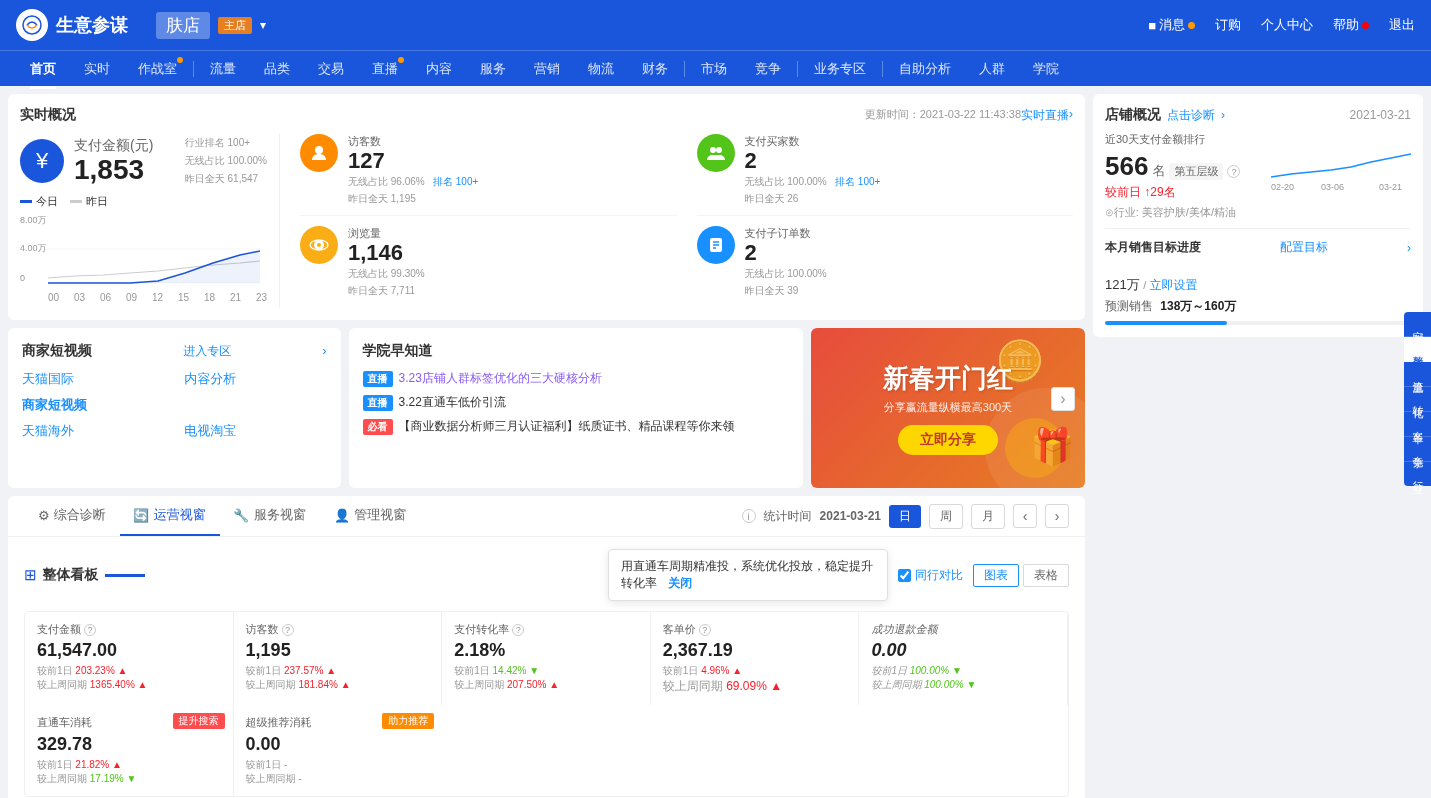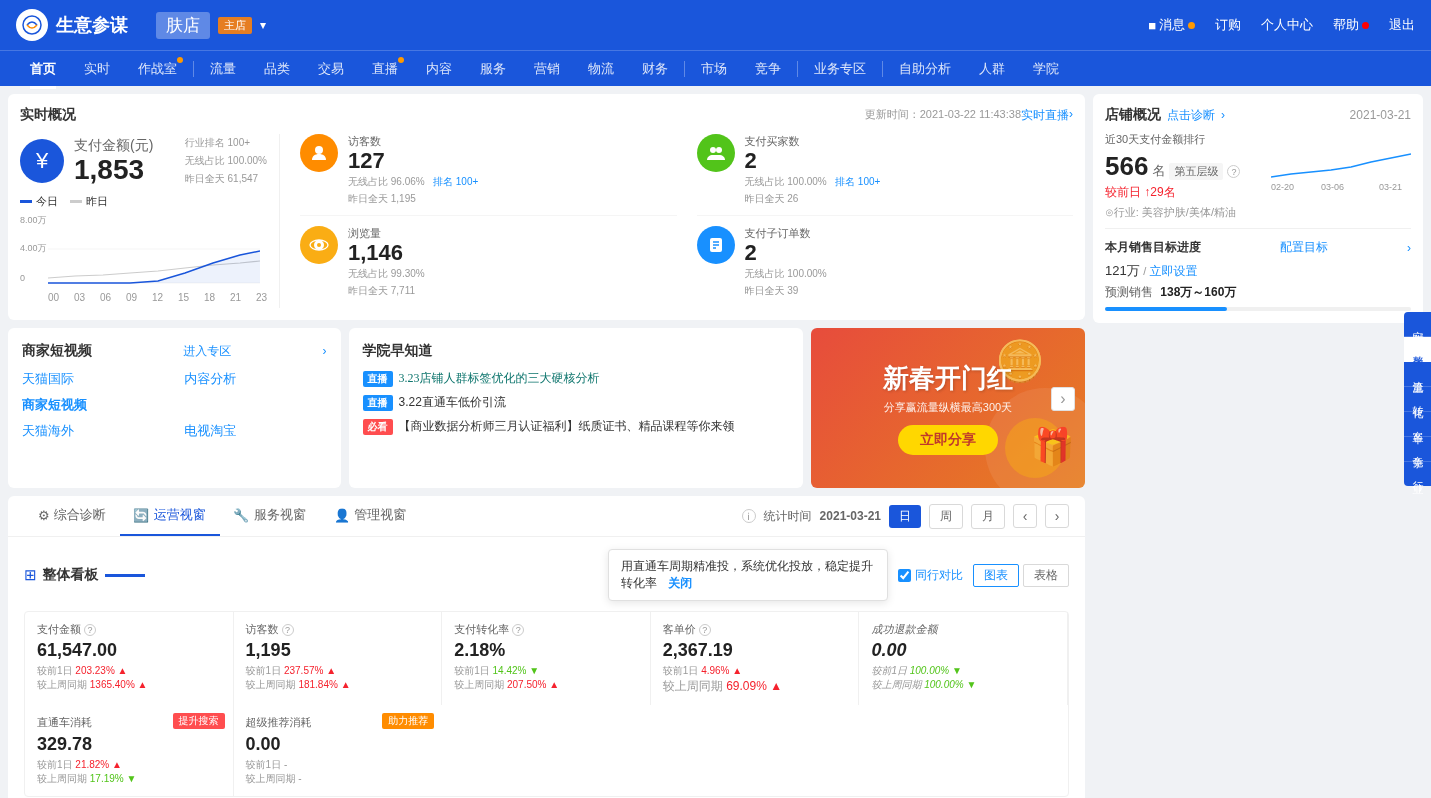--- a/index.html
+++ b/index.html
@@ -247,21 +247,21 @@
           <span style="color:#1890ff;font-size:13px;cursor:pointer;">天猫海外</span>
           <span style="color:#1890ff;font-size:13px;cursor:pointer;">电视淘宝</span>
         </div>
       </div>
 
       <div class="card" style="flex:1.4;">
         <div style="font-size:14px;font-weight:bold;margin-bottom:10px;">学院早知道</div>
         <div style="display:flex;flex-direction:column;gap:7px;">
           <div style="display:flex;align-items:center;gap:6px;">
             <span style="background:#1890ff;color:#fff;padding:1px 5px;border-radius:2px;font-size:10px;font-weight:bold;flex-shrink:0;">直播</span>
-            <span style="font-size:12px;color:#0f766e;cursor:pointer;font-family:Liberation Serif, serif;">3.23店铺人群标签优化的三大硬核分析</span>
+            <span style="font-size:12px;color:#8b5cf6;cursor:pointer;">3.23店铺人群标签优化的三大硬核分析</span>
           </div>
           <div style="display:flex;align-items:center;gap:6px;">
             <span style="background:#1890ff;color:#fff;padding:1px 5px;border-radius:2px;font-size:10px;font-weight:bold;flex-shrink:0;">直播</span>
             <span style="font-size:12px;color:#333;cursor:pointer;">3.22直通车低价引流</span>
           </div>
           <div style="display:flex;align-items:center;gap:6px;">
             <span style="background:#ff4d4f;color:#fff;padding:1px 5px;border-radius:2px;font-size:10px;font-weight:bold;flex-shrink:0;">必看</span>
             <span style="font-size:12px;color:#333;cursor:pointer;">【商业数据分析师三月认证福利】纸质证书、精品课程等你来领</span>
           </div>
         </div>
@@ -436,21 +436,21 @@
           <svg width="140" height="60" viewBox="0 0 140 60">
             <polyline points="0,45 20,42 40,40 60,38 80,35 100,30 120,26 140,22" fill="none" stroke="#1890ff" stroke-width="1.5"></polyline>
             <text x="0" y="58" font-size="9" fill="#999">02-20</text>
             <text x="50" y="58" font-size="9" fill="#999">03-06</text>
             <text x="108" y="58" font-size="9" fill="#999">03-21</text>
           </svg>
         </div>
       </div>
 
       <div style="border-top:1px solid #f0f0f0;padding-top:10px;margin-top:8px;">
-        <div style="display:flex;justify-content:space-between;align-items:center;margin-bottom:6px;">
+        <div style="display:flex;justify-content:space-between;align-items:center;margin-bottom:20px;">
           <span style="font-size:12px;font-weight:bold;">本月销售目标进度</span>
           <span style="color:#1890ff;font-size:12px;cursor:pointer;">配置目标</span>
           <span style="color:#1890ff;font-size:12px;">›</span>
         </div>
         <div style="font-size:13px;margin-bottom:4px;">
           <span>121万</span>
           <span style="color:#999;font-size:11px;"> / </span>
           <span style="color:#1890ff;cursor:pointer;font-size:12px;">立即设置</span>
         </div>
         <div style="font-size:12px;color:#666;">

